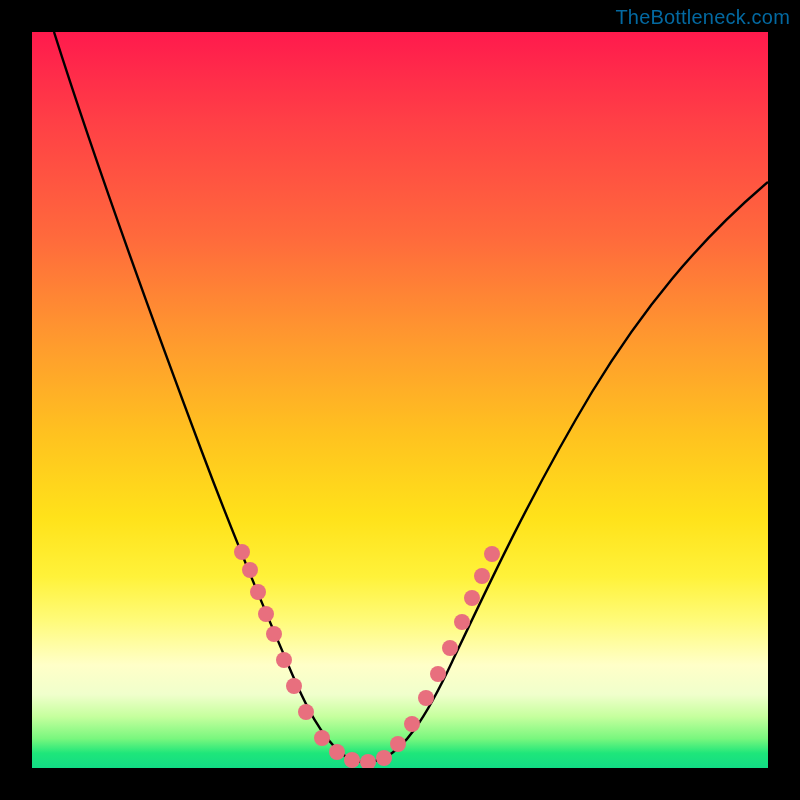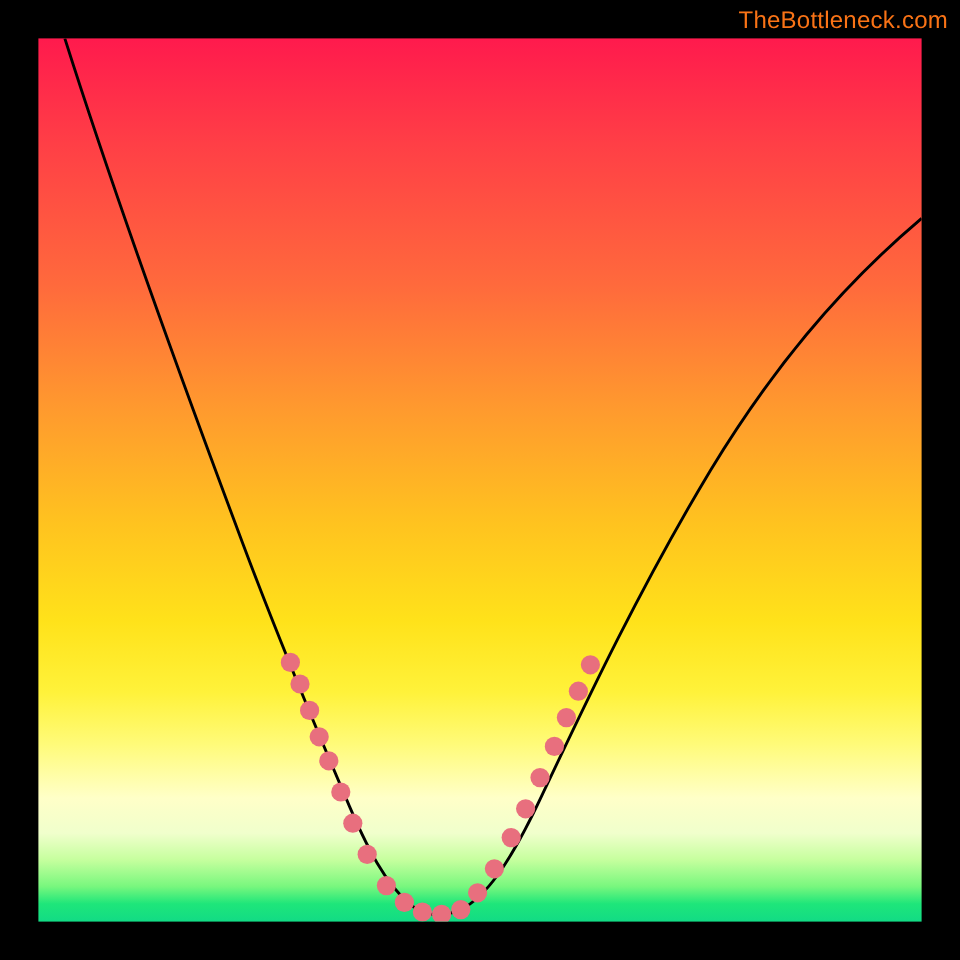--- a/index.html
+++ b/index.html
@@ -39,21 +39,21 @@
       #c6ff9e 93%,
       #79f77e 96%,
       #1ee67a 98%,
       #12db85 100%
     );
   }
   .watermark {
     position: absolute;
     top: 6px;
     right: 10px;
-    color: #f97316;
+    color: #0369a1;
     font-size: 20px;
     font-weight: 500;
     letter-spacing: 0.2px;
     white-space: nowrap;
   }
   svg.curve {
     position: absolute;
     left: 0;
     top: 0;
     width: 736px;

